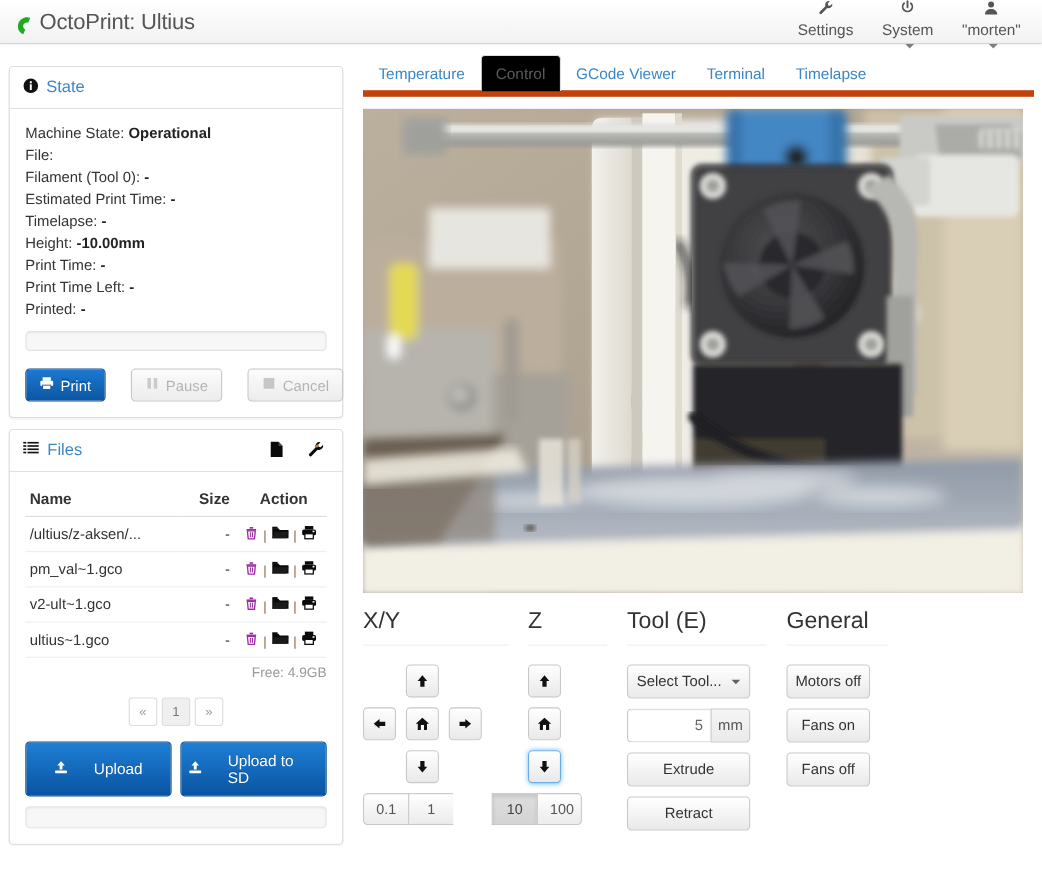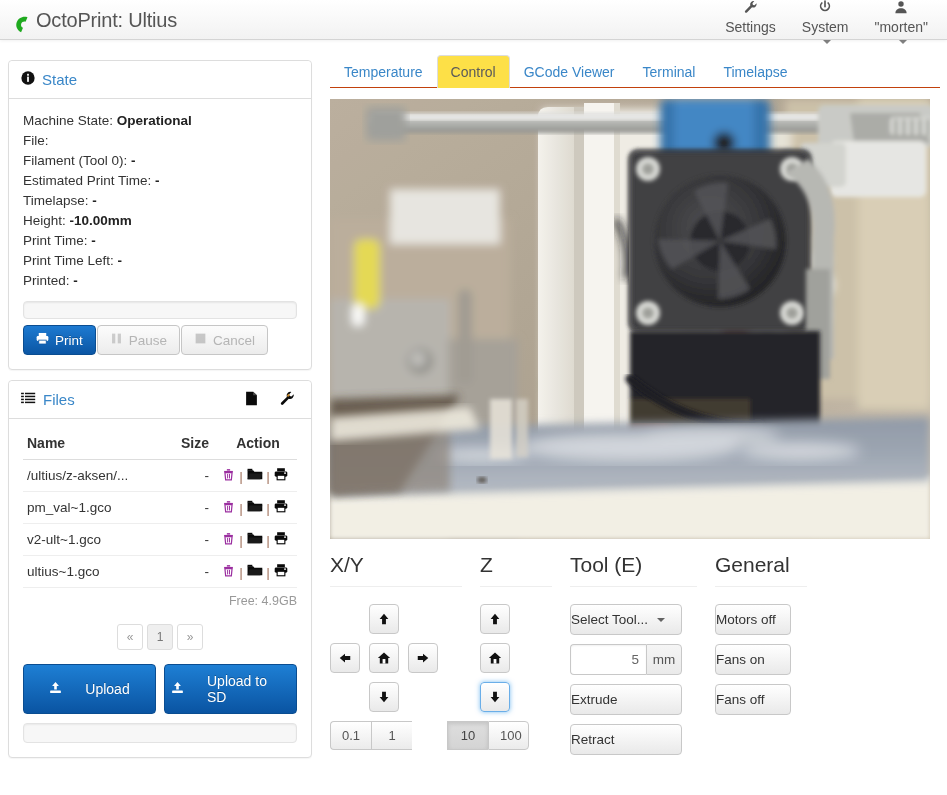--- a/index.html
+++ b/index.html
@@ -87,21 +87,21 @@
   #state-list .val { font-weight: bold; color: #222; }
 
   .progressbar {
     height: 18px; margin-top: 10px;
     background: #f7f7f7;
     border: 1px solid #e3e3e3;
     border-radius: 4px;
     box-shadow: inset 0 1px 2px rgba(0,0,0,0.07);
   }
 
-  .btnrow { display: flex; gap: 1px; margin-top: 6px; }
+  .btnrow { display: flex; gap: 23px; margin-top: 16px; }
   .btn {
     border: 1px solid #c6c6c6;
     border-radius: 4px;
     background: linear-gradient(to bottom, #ffffff 0%, #e6e6e6 100%);
     color: #333333;
     font-size: 13.5px;
     padding: 6px 12px;
     cursor: pointer;
     display: inline-flex; align-items: center; justify-content: center; gap: 6px;
     font-family: "Liberation Sans", sans-serif;
@@ -151,29 +151,29 @@
     display: flex; align-items: center; justify-content: center; gap: 23px;
     cursor: pointer; text-shadow: 0 -1px 0 rgba(0,0,0,.25);
   }
   .dropzone {
     height: 20px; margin-top: 9px;
     background: #f7f7f7; border: 1px solid #e3e3e3; border-radius: 4px;
     box-shadow: inset 0 1px 2px rgba(0,0,0,0.06);
   }
 
   
-  #tabs { display: flex; align-items: flex-end; height: 33px; border-bottom: 1px solid #c2410c; }
+  #tabs { display: flex; align-items: flex-end; height: 33px; border-bottom: 6px solid #c2410c; }
   .tab {
     padding: 7px 13px 7px 13px; font-size: 14px; color: #3a87c8;
     cursor: pointer; border: 1px solid transparent; border-bottom: none;
     border-radius: 4px 4px 0 0; line-height: 18px; margin-bottom: -1px;
     background: transparent;
   }
   .tab.active {
-    color: #5a5a5a; background: #fde047;
+    color: #5a5a5a; background: #000000;
     border-color: #dddddd; border-bottom-color: #ffffff;
     cursor: default;
   }
 
   
   #webcam-wrap {
     margin-top: 11px; width: 600px; height: 440px;
     overflow: hidden; position: relative; background: #7d7468;
   }
   #webcam { position: absolute; inset: 0; }
@@ -217,21 +217,21 @@
     box-shadow: inset 0 2px 4px rgba(0,0,0,.12);
     color: #444;
     margin-left: 35px;
   }
 
   .wbtn {
     width: 112px; height: 31px;
     border: 1px solid #c8c8c8; border-radius: 4px;
     background: linear-gradient(to bottom, #ffffff 0%, #e9e9e9 100%);
     color: #333; font-size: 13.5px; cursor: pointer;
-    display: flex; align-items: center; gap: 6px;
+    display: flex; align-items: center; justify-content: center; gap: 6px;
     margin-bottom: 9px;
     font-family: "Liberation Sans", sans-serif;
   }
   .gbtn { width: 76px; }
 
   .inputgrp { display: flex; margin-bottom: 9px; width: 112px; }
   .inputgrp input {
     width: 76px; height: 31px;
     border: 1px solid #c8c8c8; border-right: none; border-radius: 4px 0 0 4px;
     text-align: right; padding: 0 7px; font-size: 13.5px; color: #666;

